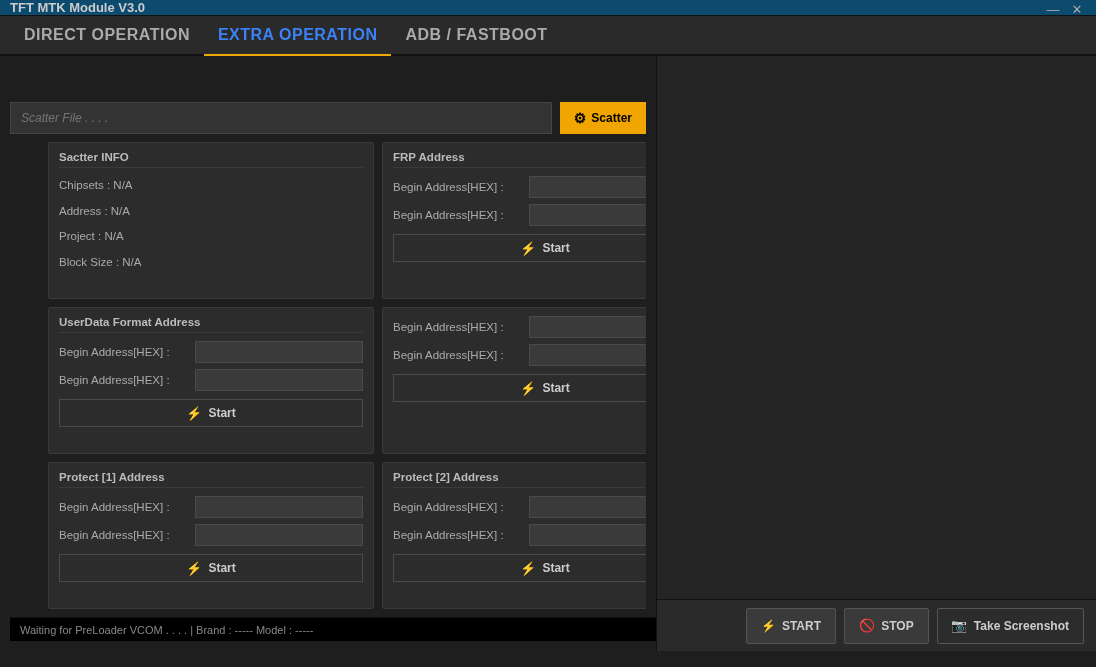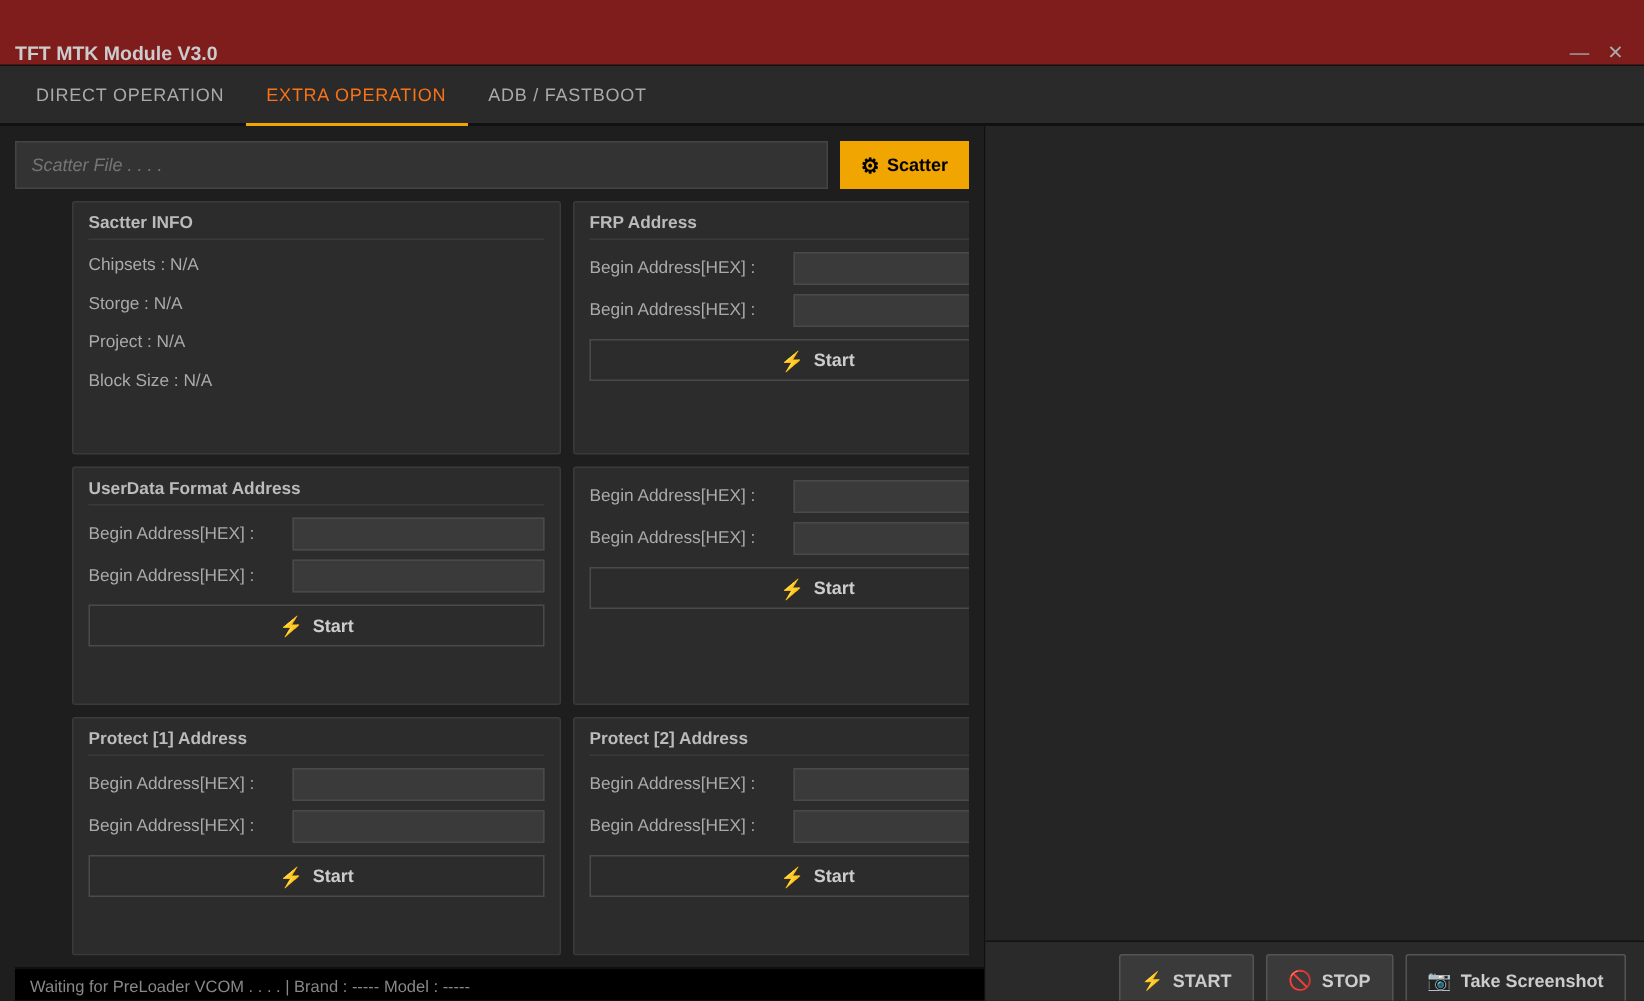--- a/index.html
+++ b/index.html
@@ -6,26 +6,26 @@
     body {
       font-family: 'Segoe UI', Arial, sans-serif;
       background: #1e1e1e;
       color: #ccc;
       width: 1096px;
       height: 667px;
       overflow: hidden;
       font-size: 12px;
     }
     .title-bar {
-      background: #7f1d1d;
-      display: flex;
-      align-items: flex-end;
+      background: #0c4a6e;
+      display: flex;
+      align-items: flex-start;
       justify-content: space-between;
       padding: 0 10px;
-      height: 44px;
+      height: 16px;
       border-bottom: 1px solid #111;
     }
     .title-bar-title {
       color: #ccc;
       font-size: 13px;
       font-weight: 600;
     }
     .title-bar-controls {
       display: flex;
       gap: 6px;
@@ -47,34 +47,34 @@
     .nav-bar {
       background: #2a2a2a;
       display: flex;
       align-items: center;
       padding: 0 10px;
       height: 40px;
       border-bottom: 2px solid #111;
     }
     .nav-tab {
       color: #aaa;
-      font-size: 12px;
-      font-weight: 400;
+      font-size: 16px;
+      font-weight: 700;
       padding: 0 14px;
       height: 40px;
       display: flex;
       align-items: center;
       cursor: pointer;
       letter-spacing: 0.5px;
       border-bottom: 2px solid transparent;
       margin-bottom: -2px;
       text-align: center;
     }
     .nav-tab.active {
-      color: #f97316;
+      color: #3b82f6;
       border-bottom: 2px solid #f0a500;
     }
 
     .main-layout {
       display: flex;
       height: calc(667px - 32px - 40px);
     }
 
     .left-panel {
       flex: 1;
@@ -82,20 +82,21 @@
       display: flex;
       flex-direction: column;
       gap: 8px;
       overflow: hidden;
     }
 
     .scatter-row {
       display: flex;
       gap: 8px;
       align-items: center;
+      margin-top: 36px;
     }
     .scatter-input {
       flex: 1;
       background: #333;
       border: 1px solid #444;
       color: #888;
       font-style: italic;
       padding: 6px 10px;
       font-size: 12px;
       height: 32px;
@@ -271,21 +272,21 @@
         <span style="font-size:14px;">⚙</span>
         <span>Scatter</span>
       </button>
     </div>
 
     <div style="display:grid; grid-template-columns:1fr 1fr; gap:8px; flex:1; overflow:hidden;padding-left:38px;">
 
       <div class="card">
         <div class="card-title">Sactter INFO</div>
         <div class="info-line">Chipsets :  N/A</div>
-        <div class="info-line">Storge   :  N/A</div>
+        <div class="info-line">Address   :  N/A</div>
         <div class="info-line">Project  :  N/A</div>
         <div class="info-line">Block Size : N/A</div>
       </div>
 
       <div class="card">
         <div class="card-title">FRP Address</div>
         <div class="field-row">
           <span class="field-label">Begin Address[HEX] :</span>
           <input type="text" class="field-input" style="">
         </div>

